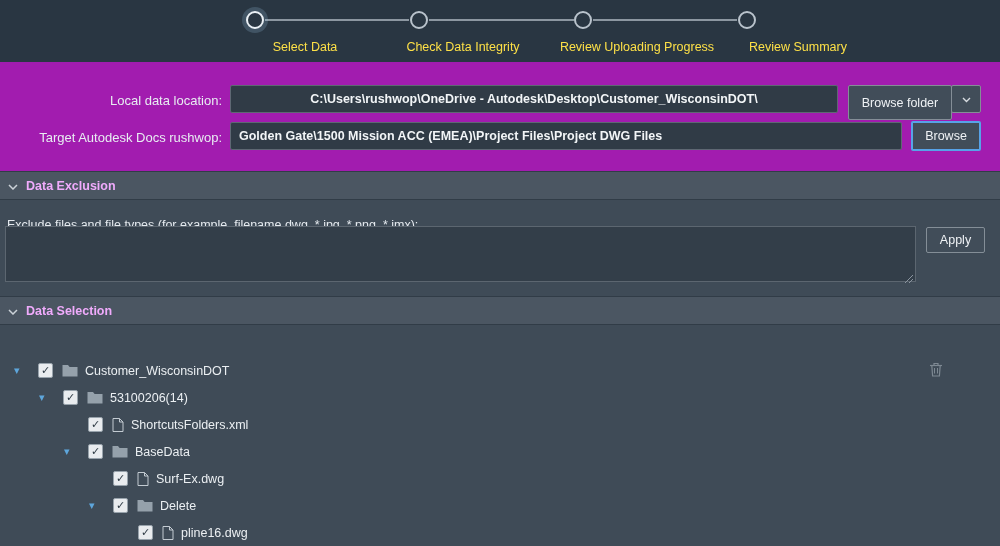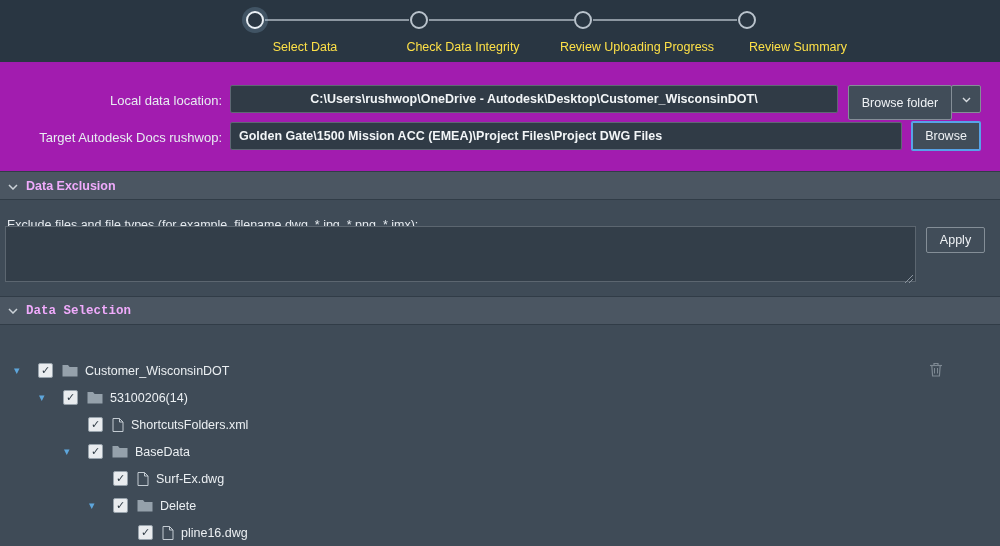--- a/index.html
+++ b/index.html
@@ -117,21 +117,21 @@
   <div class="hint" style="top:206px;margin-top:12px;">Exclude files and file types (for example, filename.dwg, *.jpg, *.png, *.imx):</div>
 
   <textarea class="exclude-textarea" style=""></textarea>
   <div class="resize-handle">
     <svg width="10" height="10" viewBox="0 0 10 10">
       <path d="M9 1 L1 9 M9 5 L5 9" stroke="#8B95A0" stroke-width="1"></path>
     </svg>
   </div>
   <button class="btn" style="left:926px;top:227px;width:59px;height:26px;">Apply</button>
 
-  <div class="sec-header" style="top:296px;font-family:Liberation Mono, monospace;">
+  <div class="sec-header" style="top:296px;">
     <span>
       <svg width="10" height="6" viewBox="0 0 10 6">
           <polyline points="1,1 5,5 9,1" fill="none" stroke="#CBD2D8" stroke-width="1.5"></polyline>
         </svg>
     </span>
     <span>Data Selection</span>
   </div>
 
 
   <div class="tree-row lvl-0" style="top:357px;">

